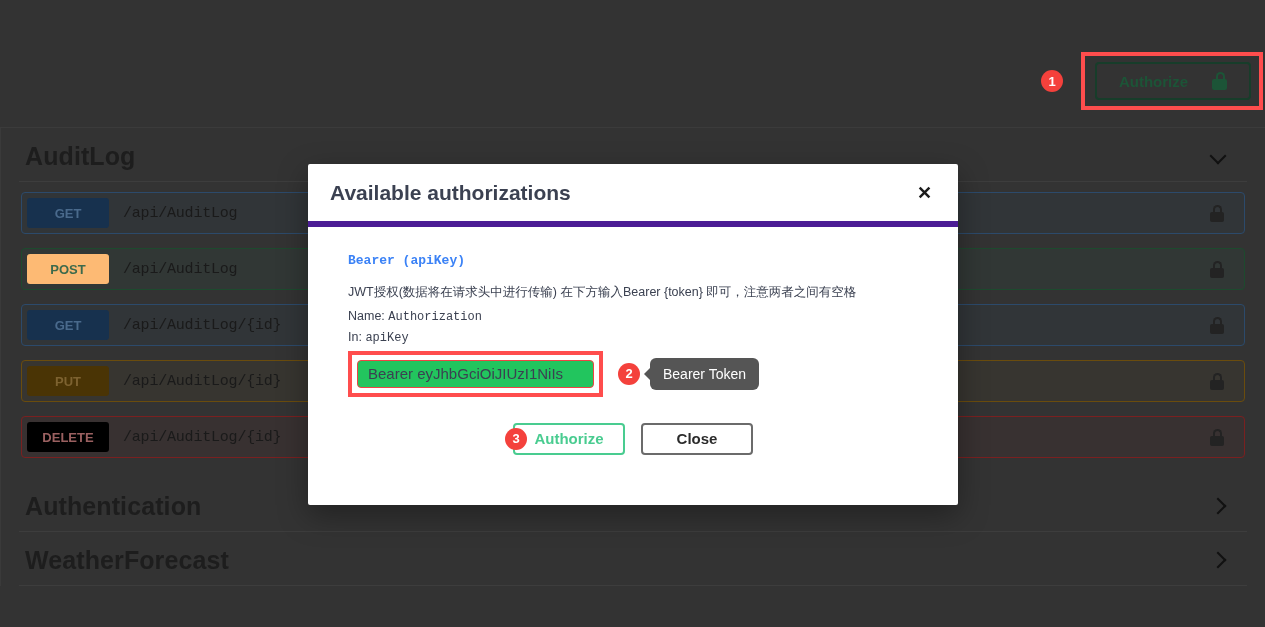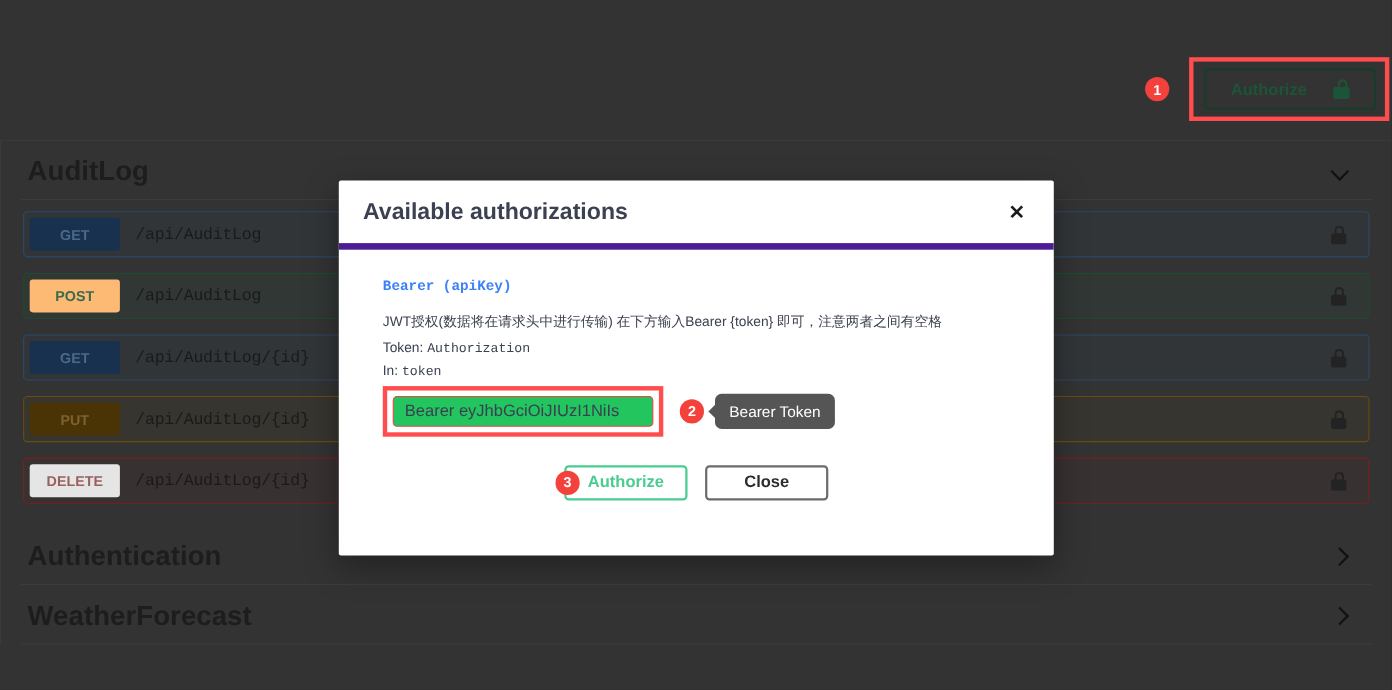--- a/index.html
+++ b/index.html
@@ -187,21 +187,21 @@
     width: 9px; height: 9px;
     border: 2.5px solid #232323;
     border-bottom: none;
     border-radius: 5px 5px 0 0;
     box-sizing: border-box;
   }
 
   .verb-get    { background: #17314e; color: #4a6a8c; }
   .verb-post   { background: #fdba74; color: #3c6a4c; }
   .verb-put    { background: #4a3405; color: #7d6230; }
-  .verb-delete { background: #e5e5e5; color: #9a6060; }
+  .verb-delete { background: #000000; color: #9a6060; }
   .row-get     { border-color: #2c4a6b; background: #313538; }
   .row-post    { border-color: #1d4a2e; background: #313735; }
   .row-put     { border-color: #6a4c0d; background: #373530; }
   .row-delete  { border-color: #7a2020; background: #383131; }
 
   
   #modal {
     position: absolute;
     left: 308px;
     top: 164px;
@@ -434,26 +434,26 @@
 
 <div id="modal">
   <div id="modal-header">
     <span id="modal-title">Available authorizations</span>
     <span id="modal-close">✕</span>
   </div>
   <div id="modal-body">
     <div class="scheme-name">Bearer  (apiKey)</div>
     <p class="scheme-desc">JWT授权(数据将在请求头中进行传输) 在下方输入Bearer {token} 即可，注意两者之间有空格</p>
     <p class="kv">
-      <span>Token:</span>
+      <span>Name:</span>
       <span class="mono">Authorization</span>
     </p>
     <p class="kv">
       <span>In:</span>
-      <span class="mono">token</span>
+      <span class="mono">apiKey</span>
     </p>
 
 
     <div id="value-row">
       <div class="redbox" id="value-redbox">
         <input id="value-input" type="text" value="Bearer eyJhbGciOiJIUzI1NiIs" style="">
       </div>
       <div class="badge" id="badge-2">2</div>
       <div id="tooltip">Bearer Token</div>
     </div>

